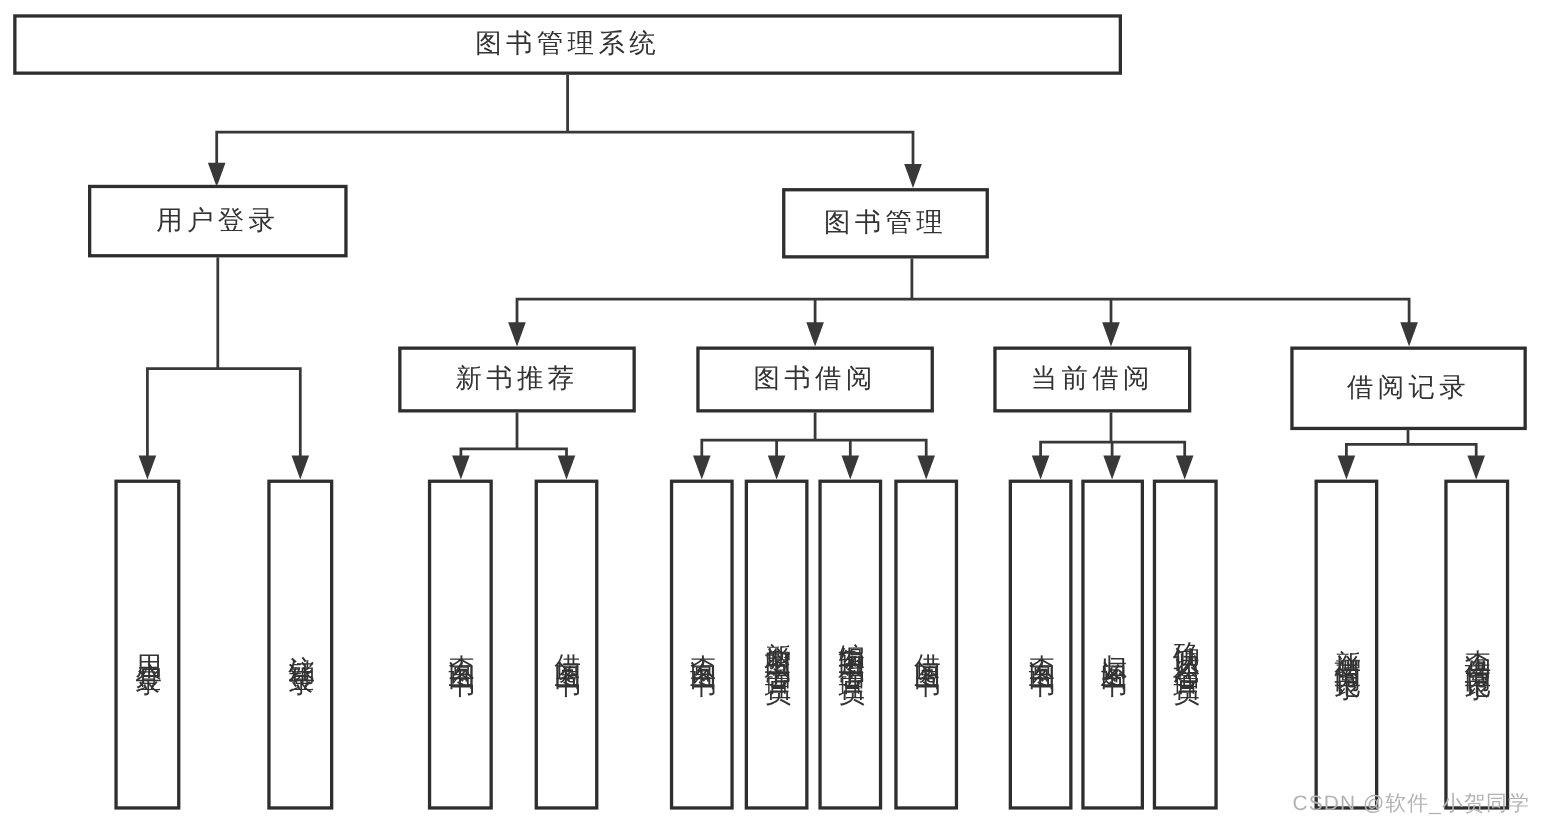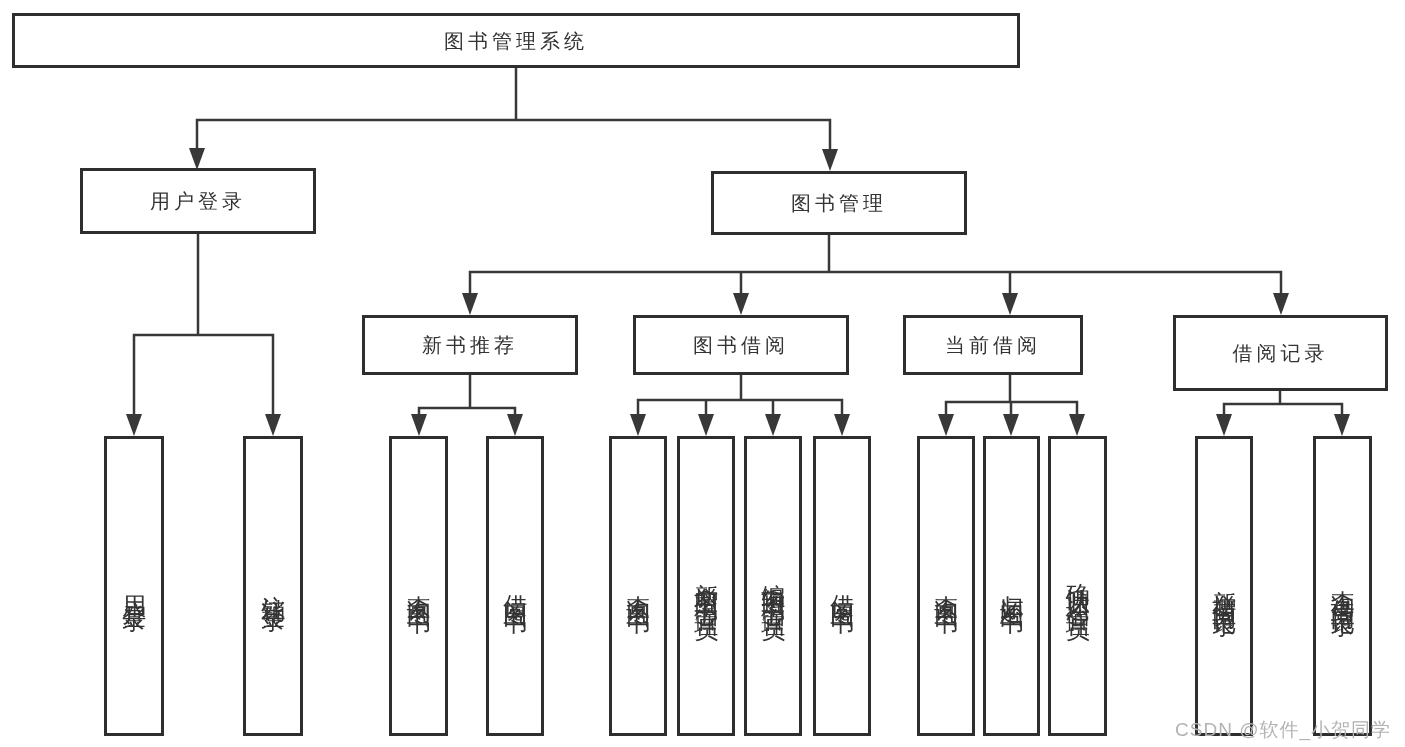--- a/index.html
+++ b/index.html
@@ -33,21 +33,21 @@
   .node {
     position: absolute;
     z-index: 2;
     box-sizing: border-box;
     background: #ffffff;
     border: 3px solid var(--box-border, #2e2e2e);
     color: var(--text, #333333);
     display: flex;
     align-items: center;
     justify-content: center;
-    font-size: 20px;
+    font-size: 24px;
     letter-spacing: 4px;
     text-align: center;
     line-height: 1.1;
   }
 
   .node.leaf {
     writing-mode: vertical-rl;
     text-orientation: mixed;
     font-size: 24px;
     letter-spacing: 5px;
@@ -113,21 +113,21 @@
     </g>
   </svg>
 
   <div class="node" style="left:12px; top:13px; width:1008px; height:55px;">
     <span>图书管理系统</span>
   </div>
 
   <div class="node" style="left:80px; top:168px; width:236px; height:66px;">
     <span>用户登录</span>
   </div>
-  <div class="node" style="left:711px; top:171px; width:256px; height:64px;">
+  <div class="node" style="left:711px; top:171px; width:188px; height:64px;">
     <span>图书管理</span>
   </div>
 
   <div class="node" style="left:362px; top:315px; width:216px; height:60px;">
     <span>新书推荐</span>
   </div>
   <div class="node" style="left:633px; top:315px; width:216px; height:60px;">
     <span>图书借阅</span>
   </div>
   <div class="node" style="left:903px; top:315px; width:180px; height:60px;">

